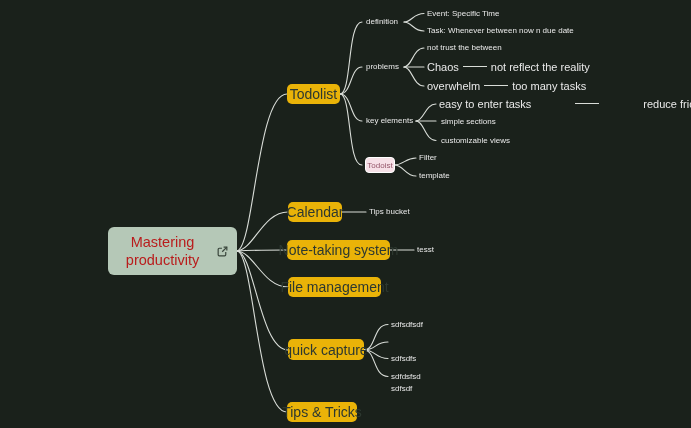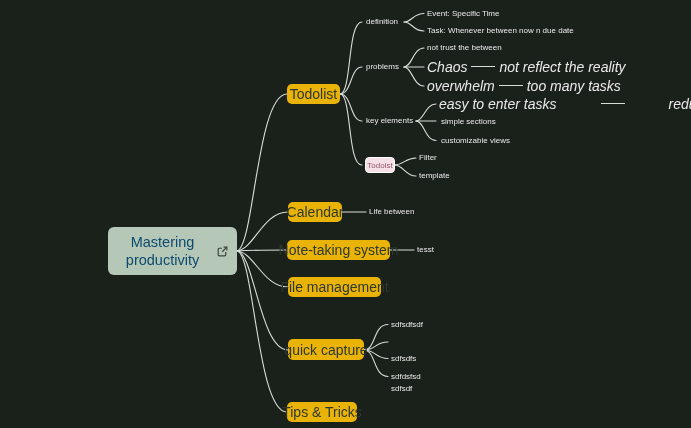--- a/index.html
+++ b/index.html
@@ -39,34 +39,34 @@
     display:flex;align-items:center;justify-content:center;
     gap:7px;
     box-sizing:border-box;
   }
   .root-label{
     font-size:14.5px;
     font-weight:500;
     line-height:18px;
     text-align:center;
     width:92px;
-    color:#0c4a6e;
+    color:#b91c1c;
   }
   .leaf{
     position:absolute;
     font-size:8px;
     color:#e9e9e9;
     height:11px;line-height:11px;
     white-space:nowrap;
   }
   .leaf-row{
     position:absolute;
     display:flex;align-items:center;
     height:11px;
-    font-size:14px;color:#e9e9e9;white-space:nowrap;font-style:italic;
+    font-size:11px;color:#e9e9e9;white-space:nowrap;
   }
   .leaf-row .dash{
     width:24px;height:1px;background:#d9ddd8;margin:0 4px;flex:none;
   }
   .pink-topic{
     position:absolute;
     background:#f6e0e7;
     color:#95566a;
     border:1px solid #ffffff;
     border-radius:4px;
@@ -159,21 +159,21 @@
     <span>easy to enter tasks</span>
     <span class="dash"></span>
     <span>reduce friction</span>
   </div>
   <div class="leaf" style="left:441px;top:116px;">simple sections</div>
   <div class="leaf" style="left:441px;top:135px;">customizable views</div>
 
   <div class="leaf" style="left:419px;top:152px;">Filter</div>
   <div class="leaf" style="left:419px;top:170px;">template</div>
 
-  <div class="leaf" style="left:369px;top:206px;">Life between</div>
+  <div class="leaf" style="left:369px;top:206px;">Tips bucket</div>
 
   <div class="leaf" style="left:417px;top:244px;">tesst</div>
 
   <div class="leaf" style="left:391px;top:319px;">sdfsdfsdf</div>
   <div class="leaf" style="left:391px;top:336px;margin-top:47px;">sdfsdf</div>
   <div class="leaf" style="left:391px;top:353px;">sdfsdfs</div>
   <div class="leaf" style="left:391px;top:371px;">sdfdsfsd</div>
 
 </div>
 

